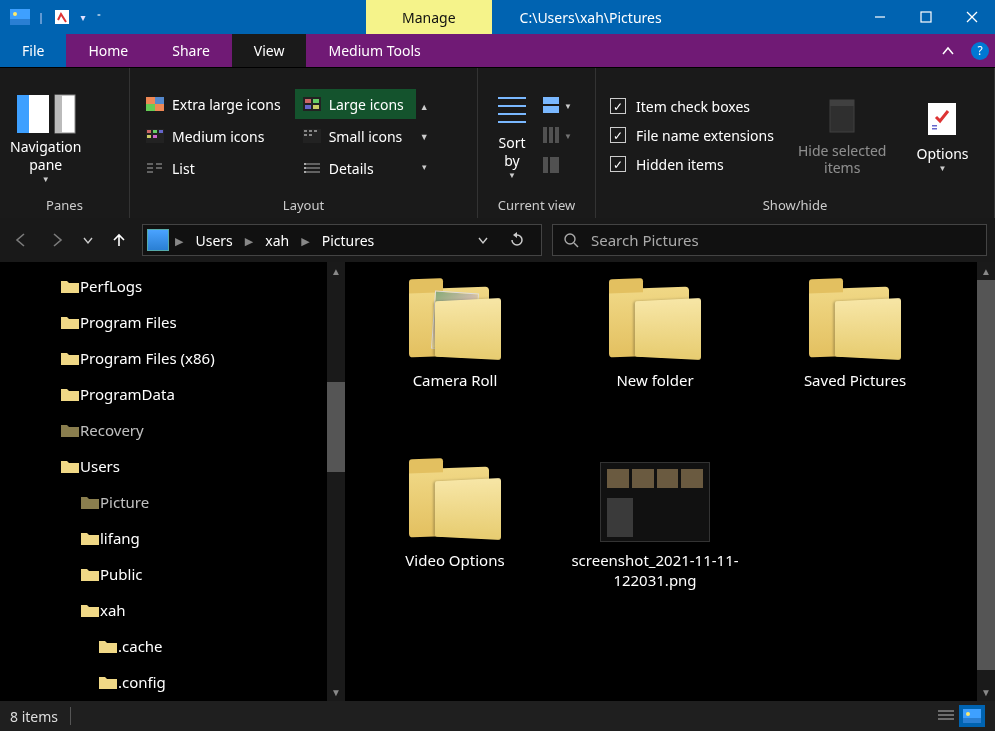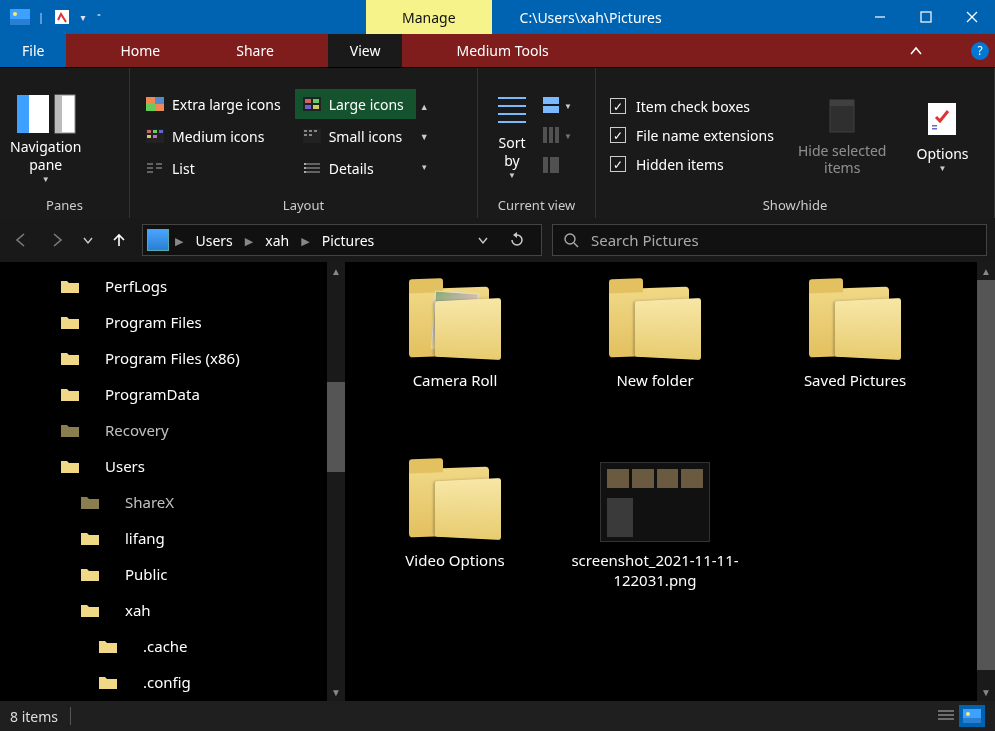--- a/index.html
+++ b/index.html
@@ -10,21 +10,21 @@
   .titlebar .qat { display: flex; align-items: center; padding-left: 8px; gap: 4px; }
   .qat-icon { width: 24px; height: 24px; display: flex; align-items: center; justify-content: center; }
   .qat-sep { width: 10px; text-align: center; color: #e0e0ff; font-size: 10px; }
   .titlebar .context-tab { margin-left: 260px; background: #f5f38a; color: #111; height: 34px; padding: 0 36px; display: flex; align-items: center; font-size: 14px; }
   .titlebar .title { margin-left: 28px; color: #fff; font-size: 14px; }
   .titlebar .spacer { flex: 1; }
   .titlebar .winbtn { width: 46px; height: 34px; display: flex; align-items: center; justify-content: center; color: #fff; }
   .titlebar .winbtn svg { stroke: #fff; fill: none; }
 
   
-  .tabs { height: 34px; background: #7f1d1d; display: flex; align-items: stretch; border-bottom: 1px solid #000; gap: 32px; }
+  .tabs { height: 34px; background: #701a75; display: flex; align-items: stretch; border-bottom: 1px solid #000; }
   .tabs .file-tab { background: #0063b1; color: #fff; padding: 0 22px; display: flex; align-items: center; font-size: 14px; }
   .tabs .tab { color: #fff; padding: 0 22px; display: flex; align-items: center; font-size: 14px; }
   .tabs .tab.active { background: #1a1a1a; }
   .tabs .spacer { flex: 1; }
   .tabs .collapse { width: 34px; display: flex; align-items: center; justify-content: center; }
   .tabs .help { width: 30px; display: flex; align-items: center; justify-content: center; }
   .help-icon { width: 18px; height: 18px; border-radius: 50%; background: #0078d4; color: #fff; font-size: 12px; display: flex; align-items: center; justify-content: center; }
 
   
   .ribbon { height: 150px; background: #1a1a1a; display: flex; }
@@ -62,21 +62,21 @@
   .addr .chev { color: #888; font-size: 11px; padding: 0 2px; }
   .addr .spacer { flex: 1; }
   .addr .dd, .addr .refresh { width: 28px; text-align: center; color: #ccc; }
   .addr-icon { width: 22px; height: 22px; background: linear-gradient(#4aa3ff,#2a7fd3); border: 1px solid #5aa; }
   .search { flex: 1; height: 32px; background: #111; border: 1px solid #444; display: flex; align-items: center; padding: 0 10px; gap: 12px; color: #aaa; font-size: 15px; }
 
   
   .main { display: flex; height: calc(731px - 34px - 34px - 150px - 44px - 30px); background: #000; }
   .tree { width: 345px; overflow: hidden; display: flex; }
   .tree-inner { flex: 1; padding-top: 6px; }
-  .tree-item { display: flex; align-items: center; gap: 25px; height: 36px; font-size: 15px; color: #fff; padding-left: var(--indent,60px); }
+  .tree-item { display: flex; align-items: center; gap: 0; height: 36px; font-size: 15px; color: #fff; padding-left: var(--indent,60px); }
   .tree-scroll { width: 18px; background: #1a1a1a; position: relative; }
   .tree-thumb { position: absolute; width: 18px; background: #555; }
   .tree-arrow { position: absolute; width: 18px; height: 18px; color: #888; display: flex; align-items: center; justify-content: center; font-size: 10px; }
 
   .content { flex: 1; display: flex; }
   .content-inner { flex: 1; padding: 20px 10px; display: grid; grid-template-columns: repeat(3, 200px); grid-auto-rows: 180px; gap: 0 0; }
   .file-item { display: flex; flex-direction: column; align-items: center; gap: 8px; }
   .file-item .label { font-size: 15px; text-align: center; max-width: 170px; line-height: 1.35; }
   .content-scroll { width: 18px; background: #1a1a1a; position: relative; }
 
@@ -452,21 +452,21 @@
         <div class="tree-item" style="--indent: 60px;">
           <svg width="20" height="16">
             <path d="M1 3 L7 3 L9 5 L19 5 L19 15 L1 15 Z" fill="#f0d886"></path>
           </svg>
           <span>Users</span>
         </div>
         <div class="tree-item" style="--indent: 80px; opacity: 0.75;">
           <svg width="20" height="16">
             <path d="M1 3 L7 3 L9 5 L19 5 L19 15 L1 15 Z" fill="#b8a868"></path>
           </svg>
-          <span>ShareX</span>
+          <span>Picture</span>
         </div>
         <div class="tree-item" style="--indent: 80px;">
           <svg width="20" height="16">
             <path d="M1 3 L7 3 L9 5 L19 5 L19 15 L1 15 Z" fill="#f0d886"></path>
           </svg>
           <span>lifang</span>
         </div>
         <div class="tree-item" style="--indent: 80px;">
           <svg width="20" height="16">
             <path d="M1 3 L7 3 L9 5 L19 5 L19 15 L1 15 Z" fill="#f0d886"></path>

